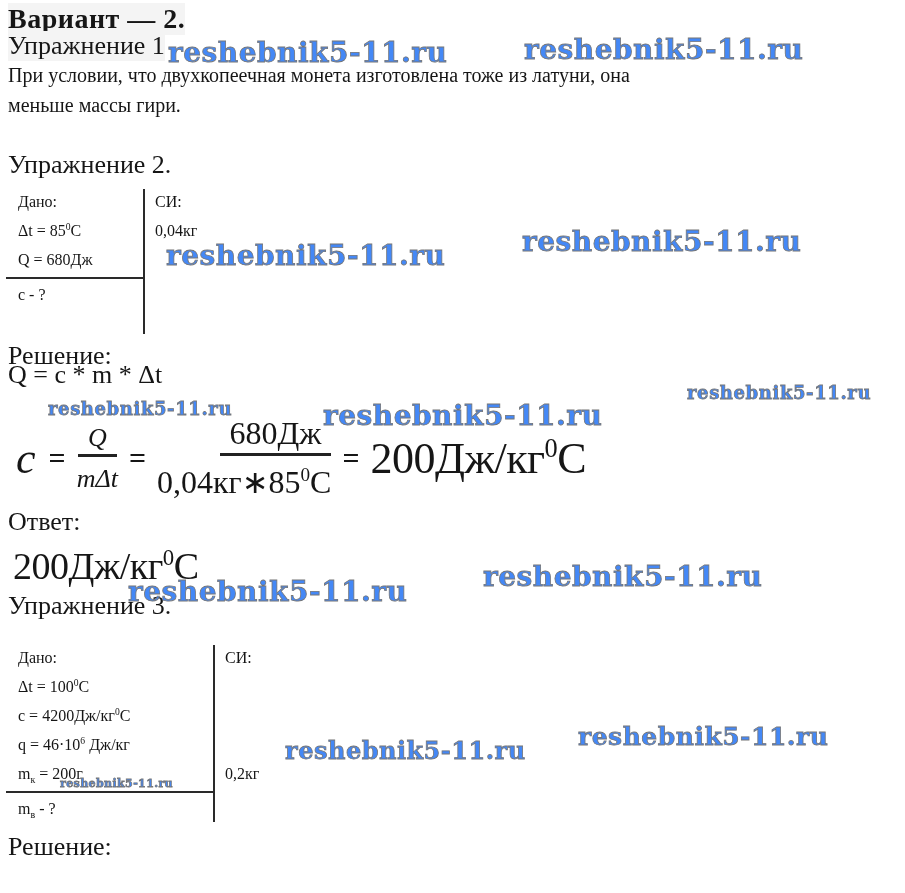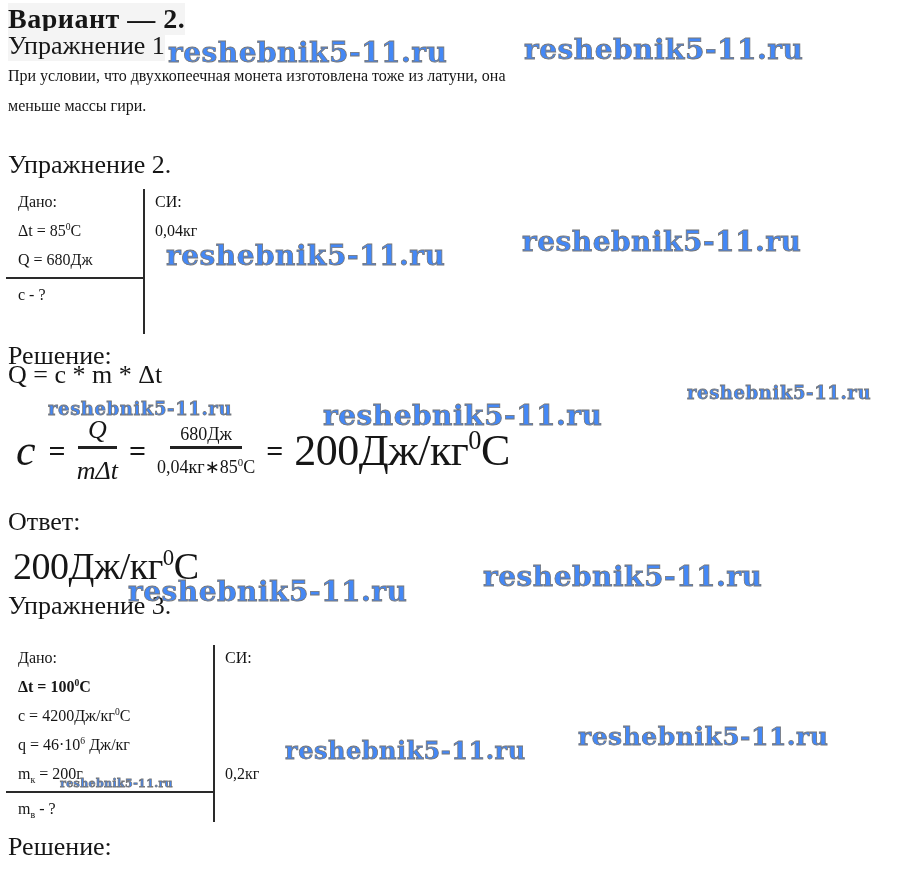--- a/index.html
+++ b/index.html
@@ -6,21 +6,21 @@
   html,body { background:#ffffff; }
   .page {
     position:relative; width:905px; height:882px; background:#ffffff;
     font-family:"Liberation Serif", serif; color:#161616; overflow:hidden;
   }
   .abs { position:absolute; }
   .scanbg { background:#f4f4f4; display:inline-block; }
 
   .title { font-size:28px; font-weight:700; letter-spacing:0.5px; }
   .hdg   { font-size:26px; }
-  .body-line { font-size:16px; line-height:29.5px; white-space:nowrap; display:block; }
+  .body-line { font-size:20px; line-height:29.5px; white-space:nowrap; display:block; }
   .label { font-size:26px; }
 
   
   .wm {
     position:absolute; font-family:"DejaVu Serif", serif; font-weight:700;
     color:#3b82f6; -webkit-text-stroke:0.8px #6f6f6f; white-space:nowrap;
     letter-spacing:0.5px; opacity:0.95; pointer-events:none;
   }
   .wm-lg { font-size:28px; }
   .wm-sm { font-size:18px; letter-spacing:0.6px; }
@@ -34,31 +34,31 @@
   .g2 .hline { width:207px; }
   .vline { position:absolute; top:2px; width:2px; background:#2a2a2a; }
   .g1 .vline { left:135px; height:145px; }
   .g2 .vline { left:205px; height:177px; }
   .sicol { position:absolute; top:0; white-space:nowrap; }
   .g1 .sicol { left:147px; }
   .g2 .sicol { left:217px; }
   .si-val-offset4 { margin-top:87px; } 
   sup { font-size:0.6em; vertical-align:super; line-height:0; }
   sub { font-size:0.62em; vertical-align:sub; line-height:0; }
-  .mstrong { font-weight:700; }
+  .mstrong { font-weight:400; }
 
   
   .calc { display:flex; align-items:center; gap:11px; font-size:30px; white-space:nowrap; }
   .calc .lhs { font-style:italic; font-size:44px; padding-right:2px; }
   .calc .eq { font-size:30px; font-weight:600; }
   .frac { display:inline-flex; flex-direction:column; align-items:center; text-align:center; }
   .frac .num { border-bottom:3px solid #222; padding:0 10px 1px 10px; }
   .frac .den { padding-top:7px; }
   .f1 { font-size:26px; font-style:italic; }
-  .f2 { font-size:18px; }
+  .f2 { font-size:32px;align-items:flex-end; }
   .calc .result { font-size:44px; letter-spacing:-0.5px; }
   .big-answer { font-size:38px; letter-spacing:-0.5px; white-space:nowrap; }
 </style>
 </head>
 <body>
 
 <div class="page">
 
   <div class="abs title scanbg" style="left:8px; top:3px;">Вариант — 2.</div>
   <div class="abs hdg scanbg" style="left:8px; top:31px;">Упражнение 1</div>

